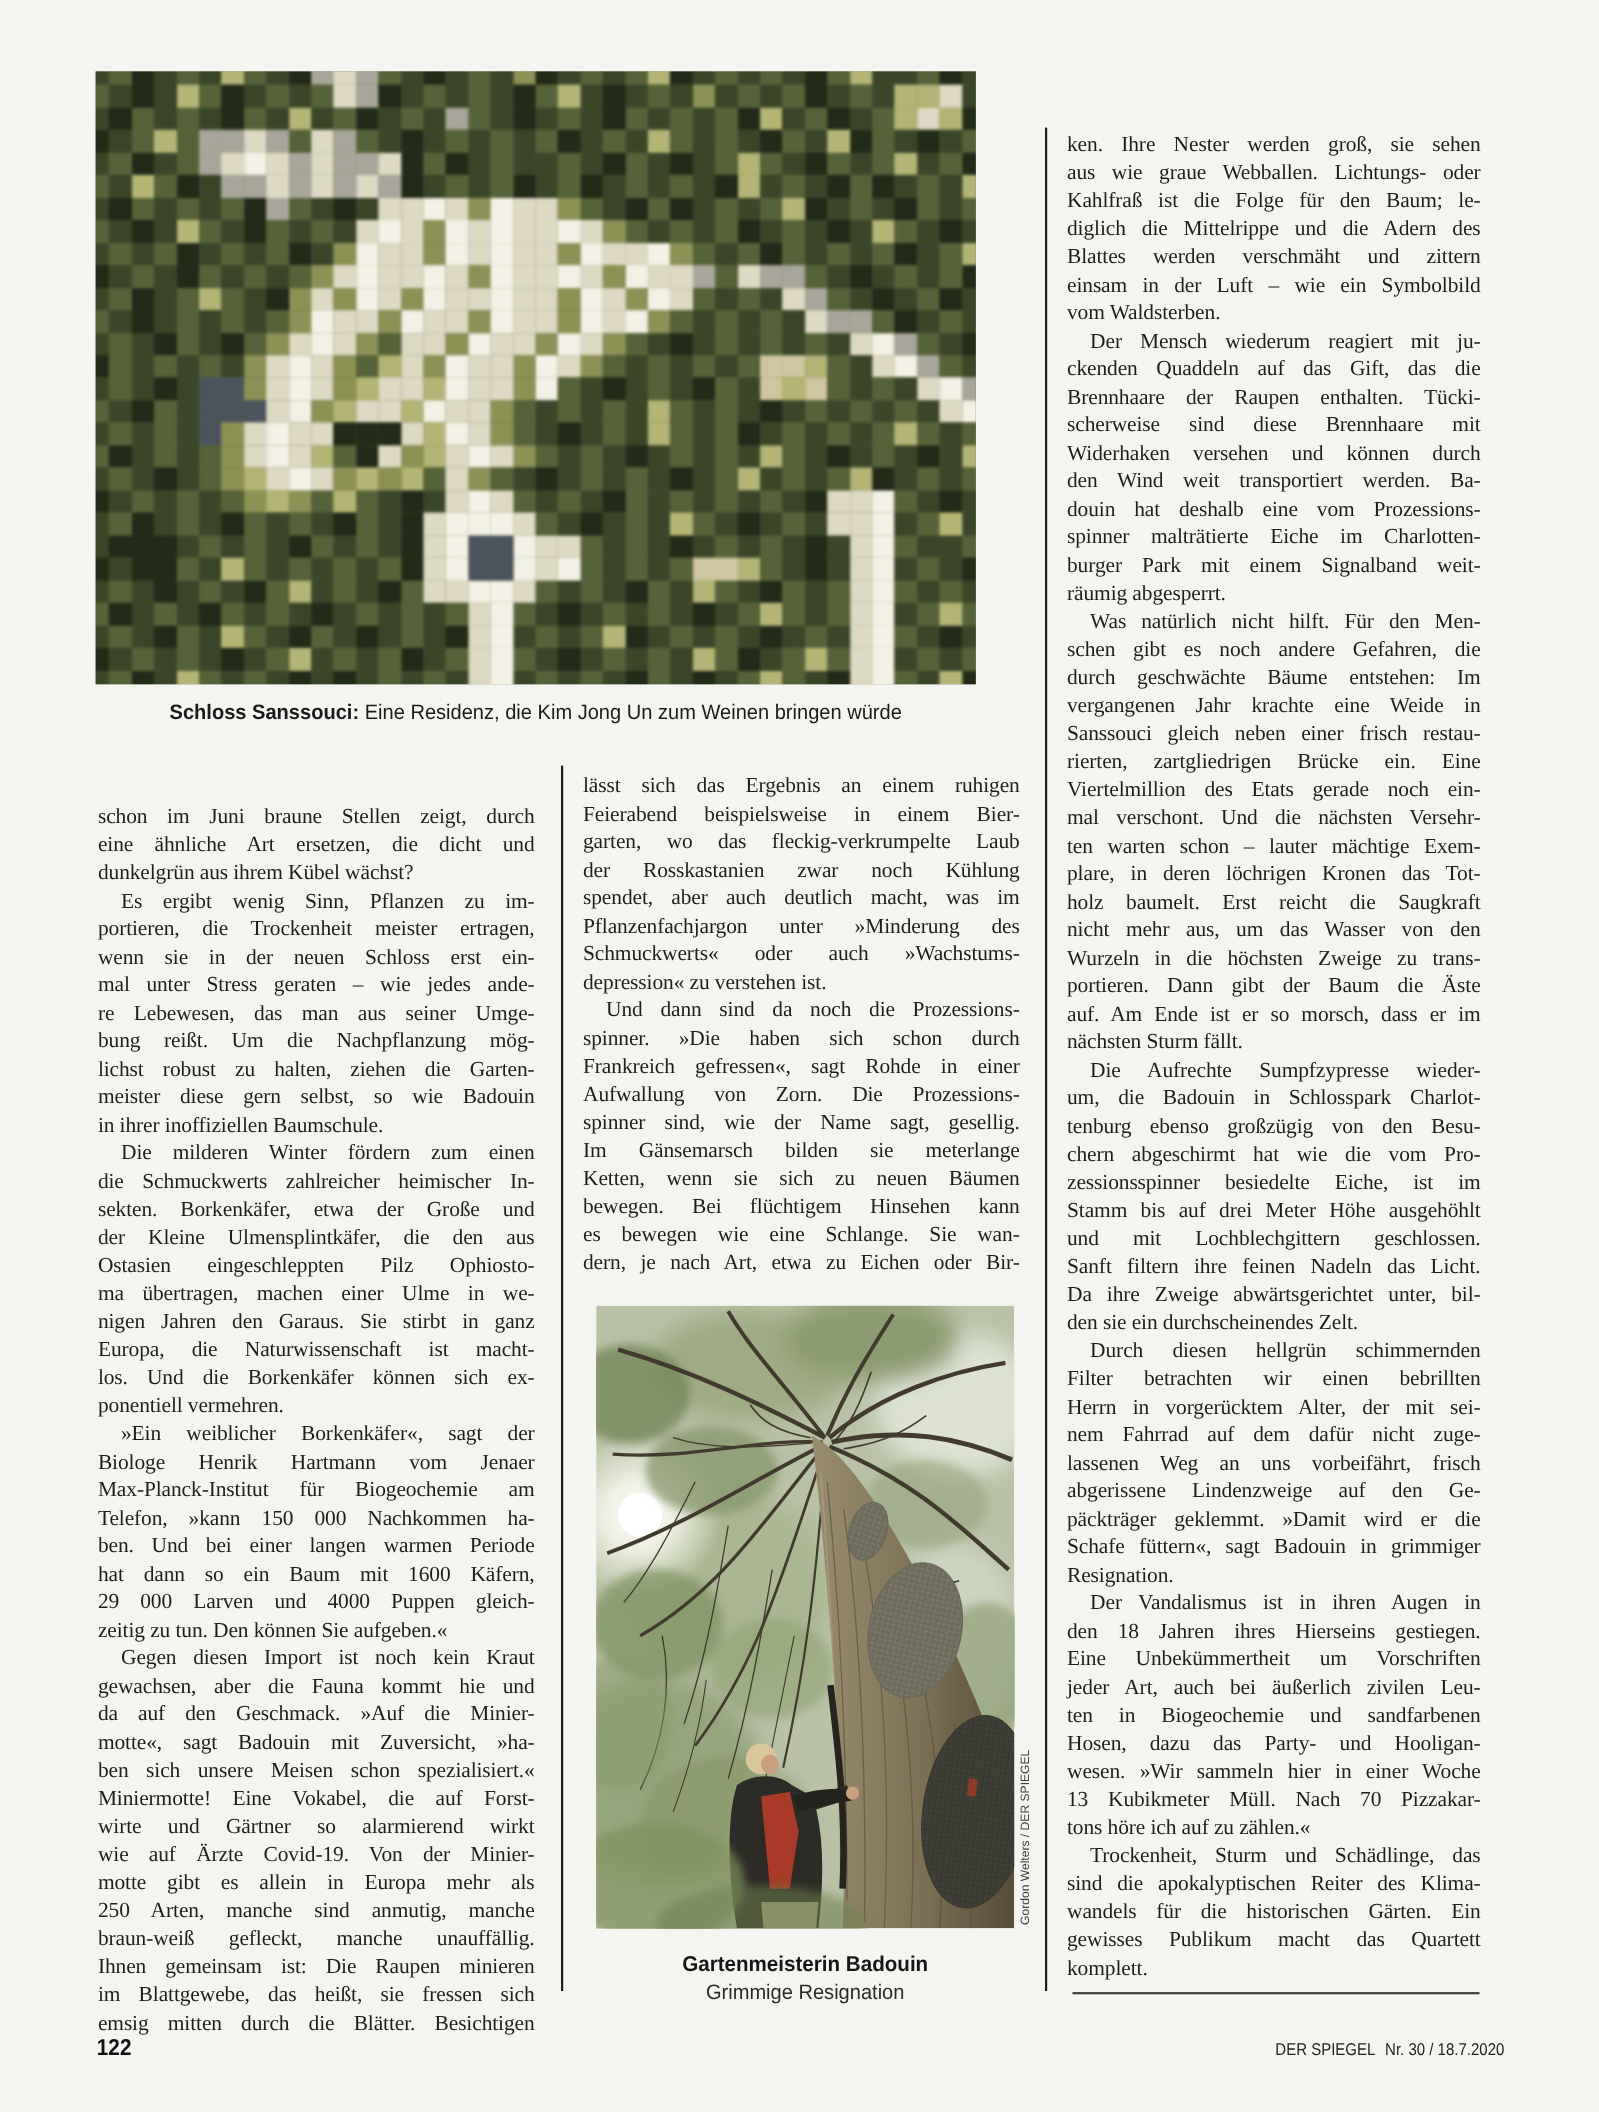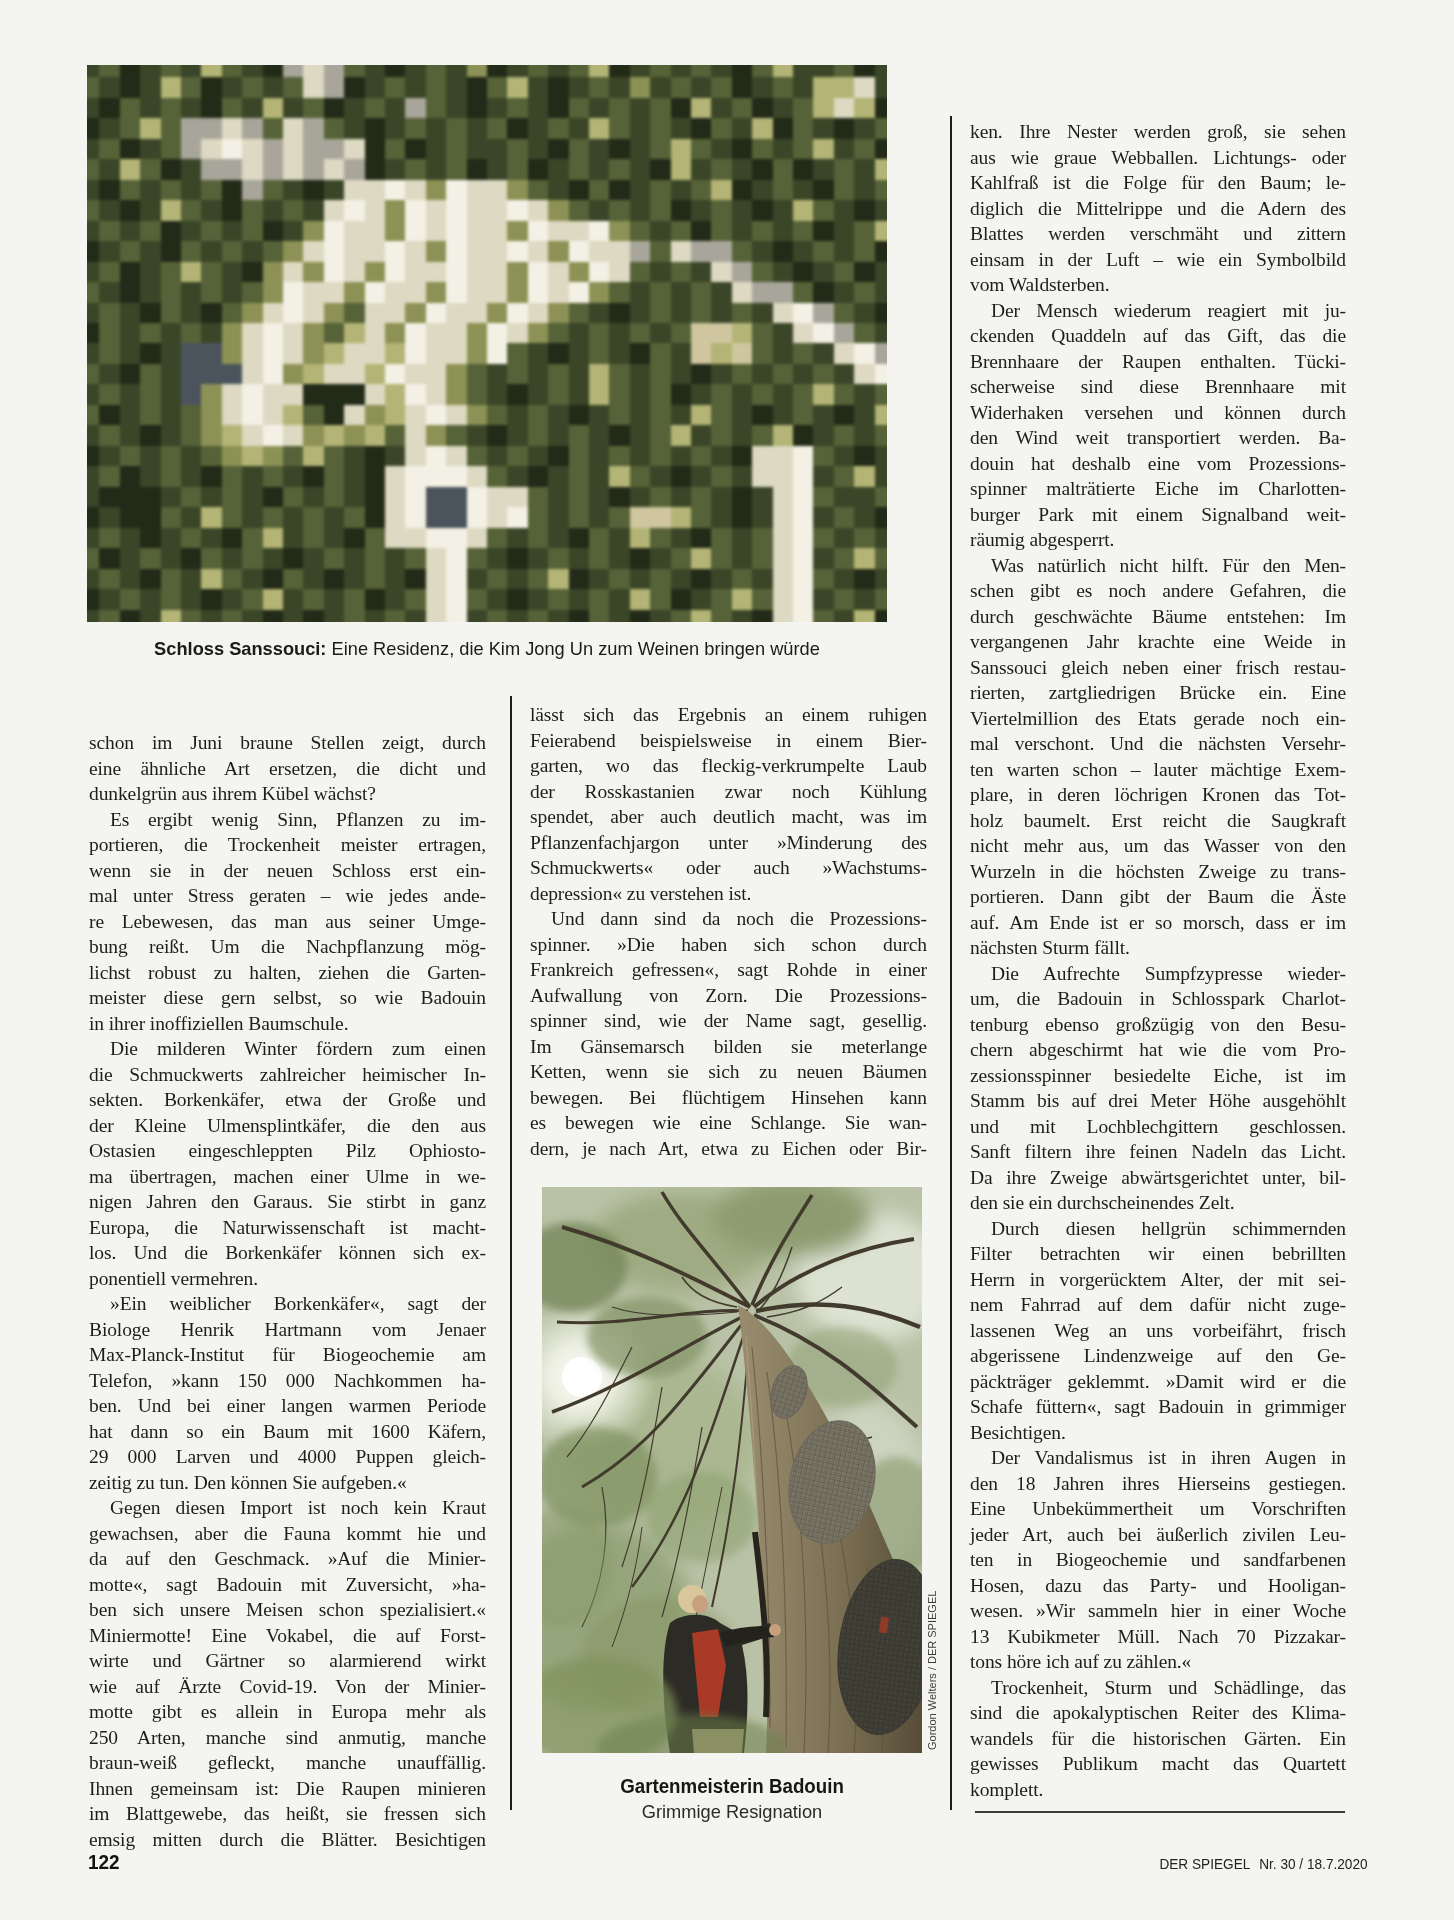--- a/index.html
+++ b/index.html
@@ -1290,21 +1290,21 @@
       <div class="line">Da ihre Zweige abwärtsgerichtet unter, bil-</div>
       <div class="line endline">den sie ein durchscheinendes Zelt.</div>
       <div class="line indent">Durch diesen hellgrün schimmernden</div>
       <div class="line">Filter betrachten wir einen bebrillten</div>
       <div class="line">Herrn in vorgerücktem Alter, der mit sei-</div>
       <div class="line">nem Fahrrad auf dem dafür nicht zuge-</div>
       <div class="line">lassenen Weg an uns vorbeifährt, frisch</div>
       <div class="line">abgerissene Lindenzweige auf den Ge-</div>
       <div class="line">päckträger geklemmt. »Damit wird er die</div>
       <div class="line">Schafe füttern«, sagt Badouin in grimmiger</div>
-      <div class="line endline">Besichtigen.</div>
+      <div class="line endline">Resignation.</div>
       <div class="line indent">Der Vandalismus ist in ihren Augen in</div>
       <div class="line">den 18 Jahren ihres Hierseins gestiegen.</div>
       <div class="line">Eine Unbekümmertheit um Vorschriften</div>
       <div class="line">jeder Art, auch bei äußerlich zivilen Leu-</div>
       <div class="line">ten in Biogeochemie und sandfarbenen</div>
       <div class="line">Hosen, dazu das Party- und Hooligan-</div>
       <div class="line">wesen. »Wir sammeln hier in einer Woche</div>
       <div class="line">13 Kubikmeter Müll. Nach 70 Pizzakar-</div>
       <div class="line endline">tons höre ich auf zu zählen.«</div>
       <div class="line indent">Trockenheit, Sturm und Schädlinge, das</div>

